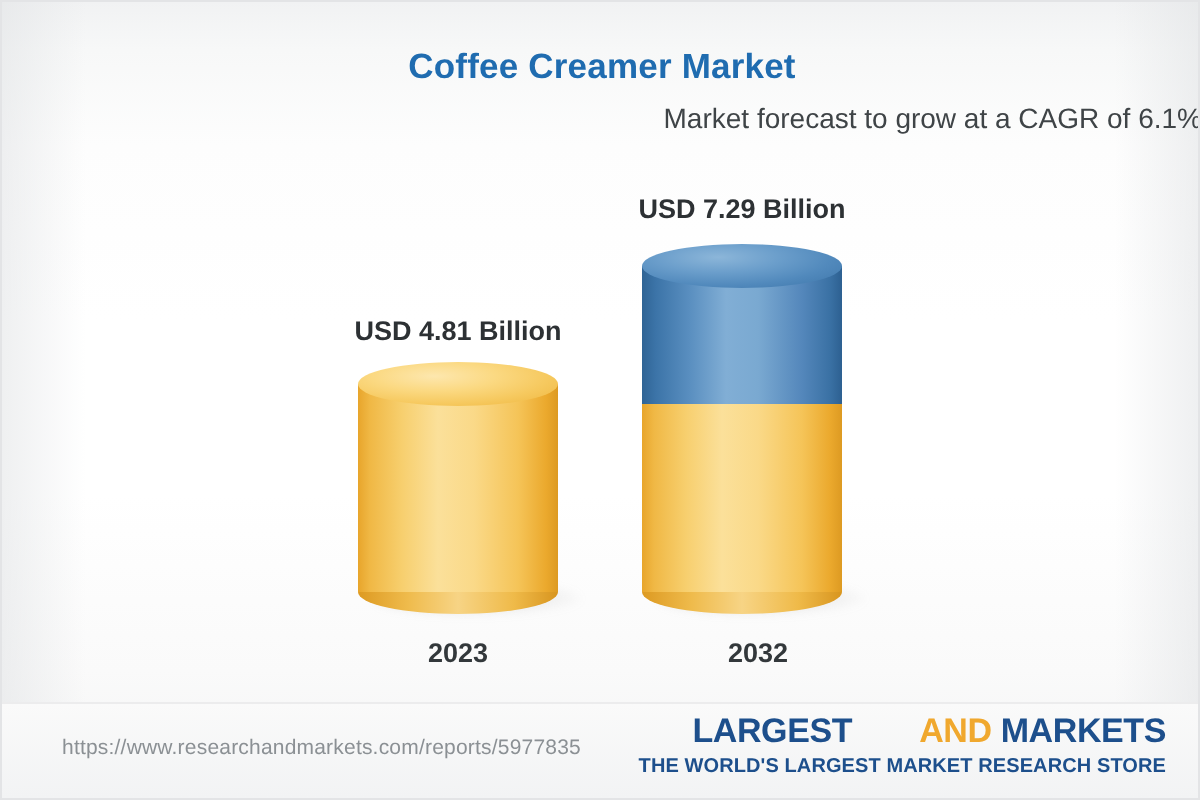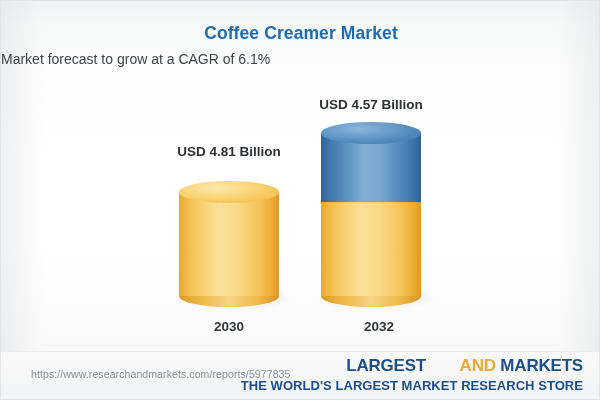--- a/index.html
+++ b/index.html
@@ -45,21 +45,21 @@
     top:22px; left:0; width:600px;
     text-align:center;
     font-size:17.5px;
     font-weight:bold;
     color:#1f6cb0;
     letter-spacing:.1px;
   }
   .subtitle {
     position:absolute;
     top:50px; left:0; width:600px;
-    text-align:left;
+    text-align:right;
     font-size:14px;
     color:#3f4447;
   }
 
   
   .plot { position:absolute; inset:0; }
 
   .bar-group { position:absolute; }
 
   .value-label {
@@ -183,58 +183,58 @@
     font-size:17px;
     font-weight:bold;
     color:#1d4f8c;
     letter-spacing:-0.2px;
     line-height:1.1;
     white-space:nowrap;
   }
   .logo-and { color:#f0a82e;margin-left:29px; }
   .logo-tag {
     margin-top:2px;
-    font-size:13px;
+    font-size:10px;
     font-weight:bold;
     color:#1d4f8c;
     letter-spacing:.05px;
     white-space:nowrap;
   }
 </style>
 </head>
 <body>
 
 <div id="infographic">
 
   <div class="title">Coffee Creamer Market</div>
   <div class="subtitle">Market forecast to grow at a CAGR of 6.1%</div>
 
   <div class="plot">
 
     <div class="bar-group">
 
-      <div class="value-label" style="left:128px; top:143px;">USD 4.81 Billion</div>
+      <div class="value-label" style="left:128px; top:157px;">USD 4.81 Billion</div>
 
       <div class="cyl" style="left:178px; top:180px; height:126px;">
 
         <div class="cyl-shadow" style="top:110px;"></div>
 
         <div class="seg" style="top:11px; height:104px;">
           <div class="bottom-cap bcap-yellow" style="bottom:-11px;"></div>
           <div class="seg-side side-yellow"></div>
         </div>
         <div class="cap cap-yellow" style="top:0;"></div>
       </div>
 
-      <div class="cat-label" style="left:128px; top:318px;">2030</div>
+      <div class="cat-label" style="left:128px; top:318px;">2023</div>
     </div>
 
     <div class="bar-group">
 
-      <div class="value-label" style="left:270px; top:96px;">USD 4.57 Billion</div>
+      <div class="value-label" style="left:270px; top:96px;">USD 7.29 Billion</div>
 
       <div class="cyl" style="left:320px; top:121px; height:185px;">
 
         <div class="cyl-shadow" style="top:169px;"></div>
 
         <div class="seg" style="top:69px; height:105px;">
           <div class="bottom-cap bcap-yellow" style="bottom:-11px;"></div>
           <div class="seg-side side-yellow"></div>
           <div class="cap cap-yellow" style="top:-11px;"></div>
         </div>

